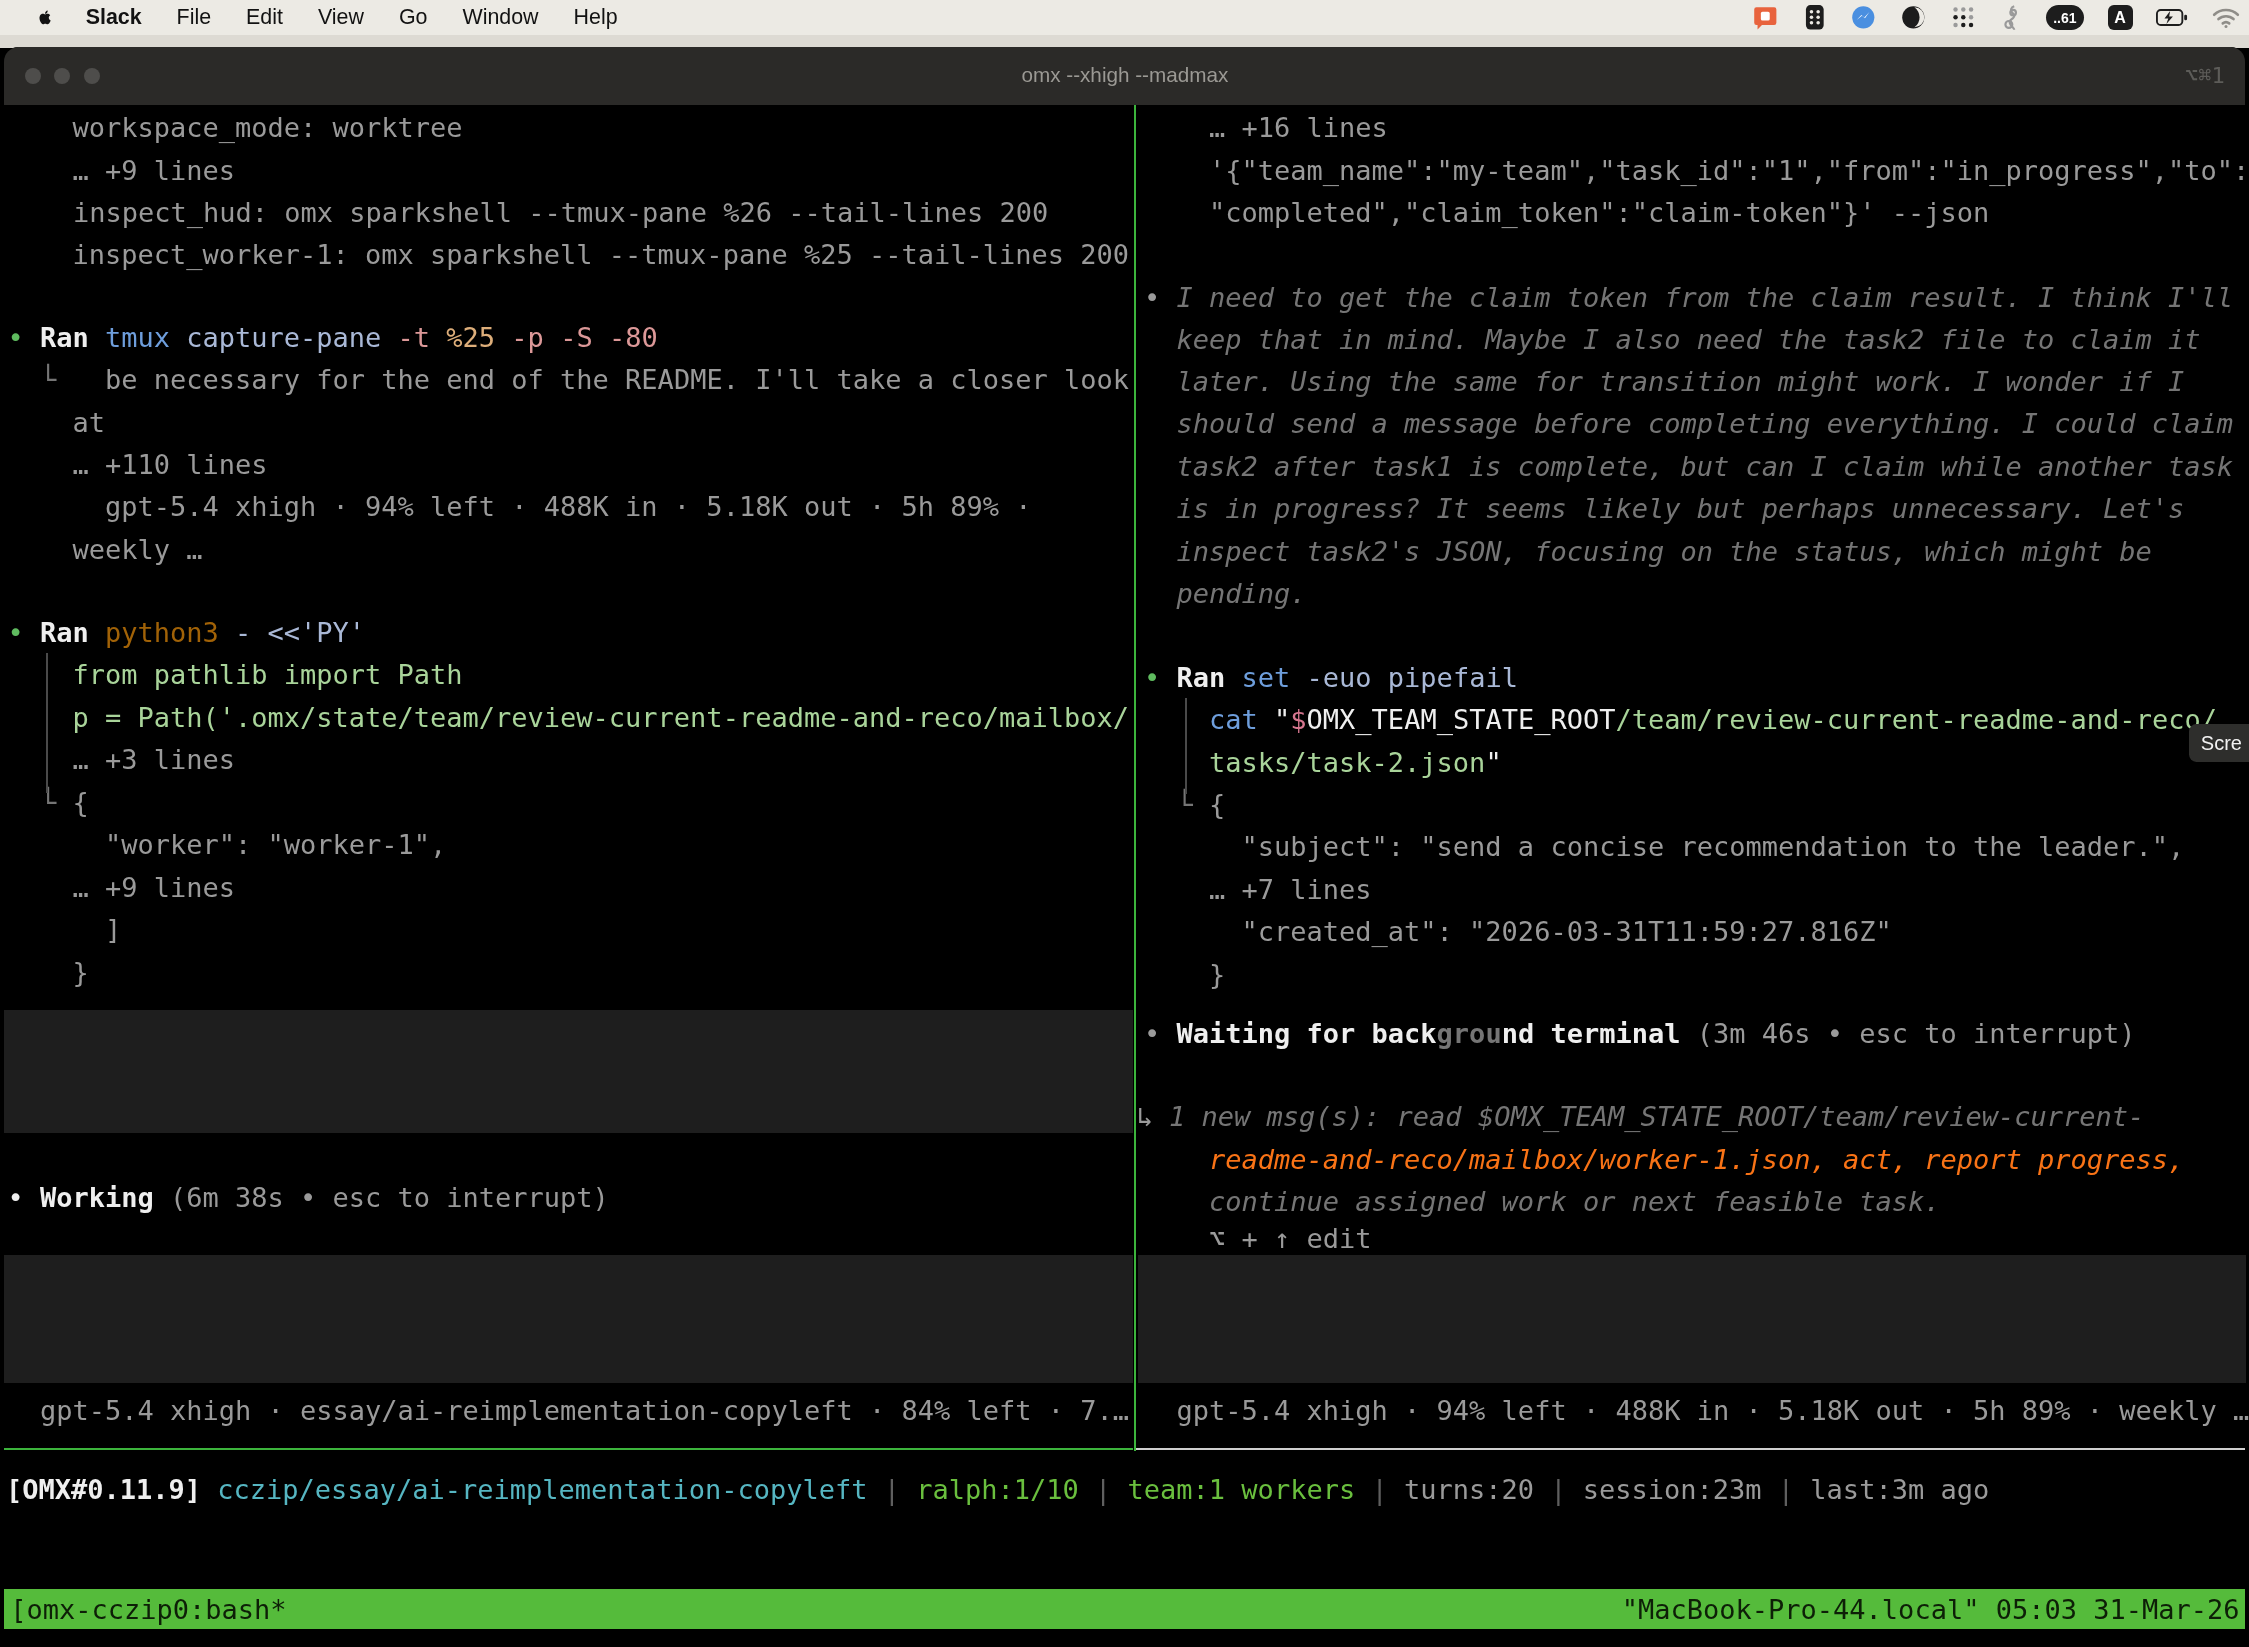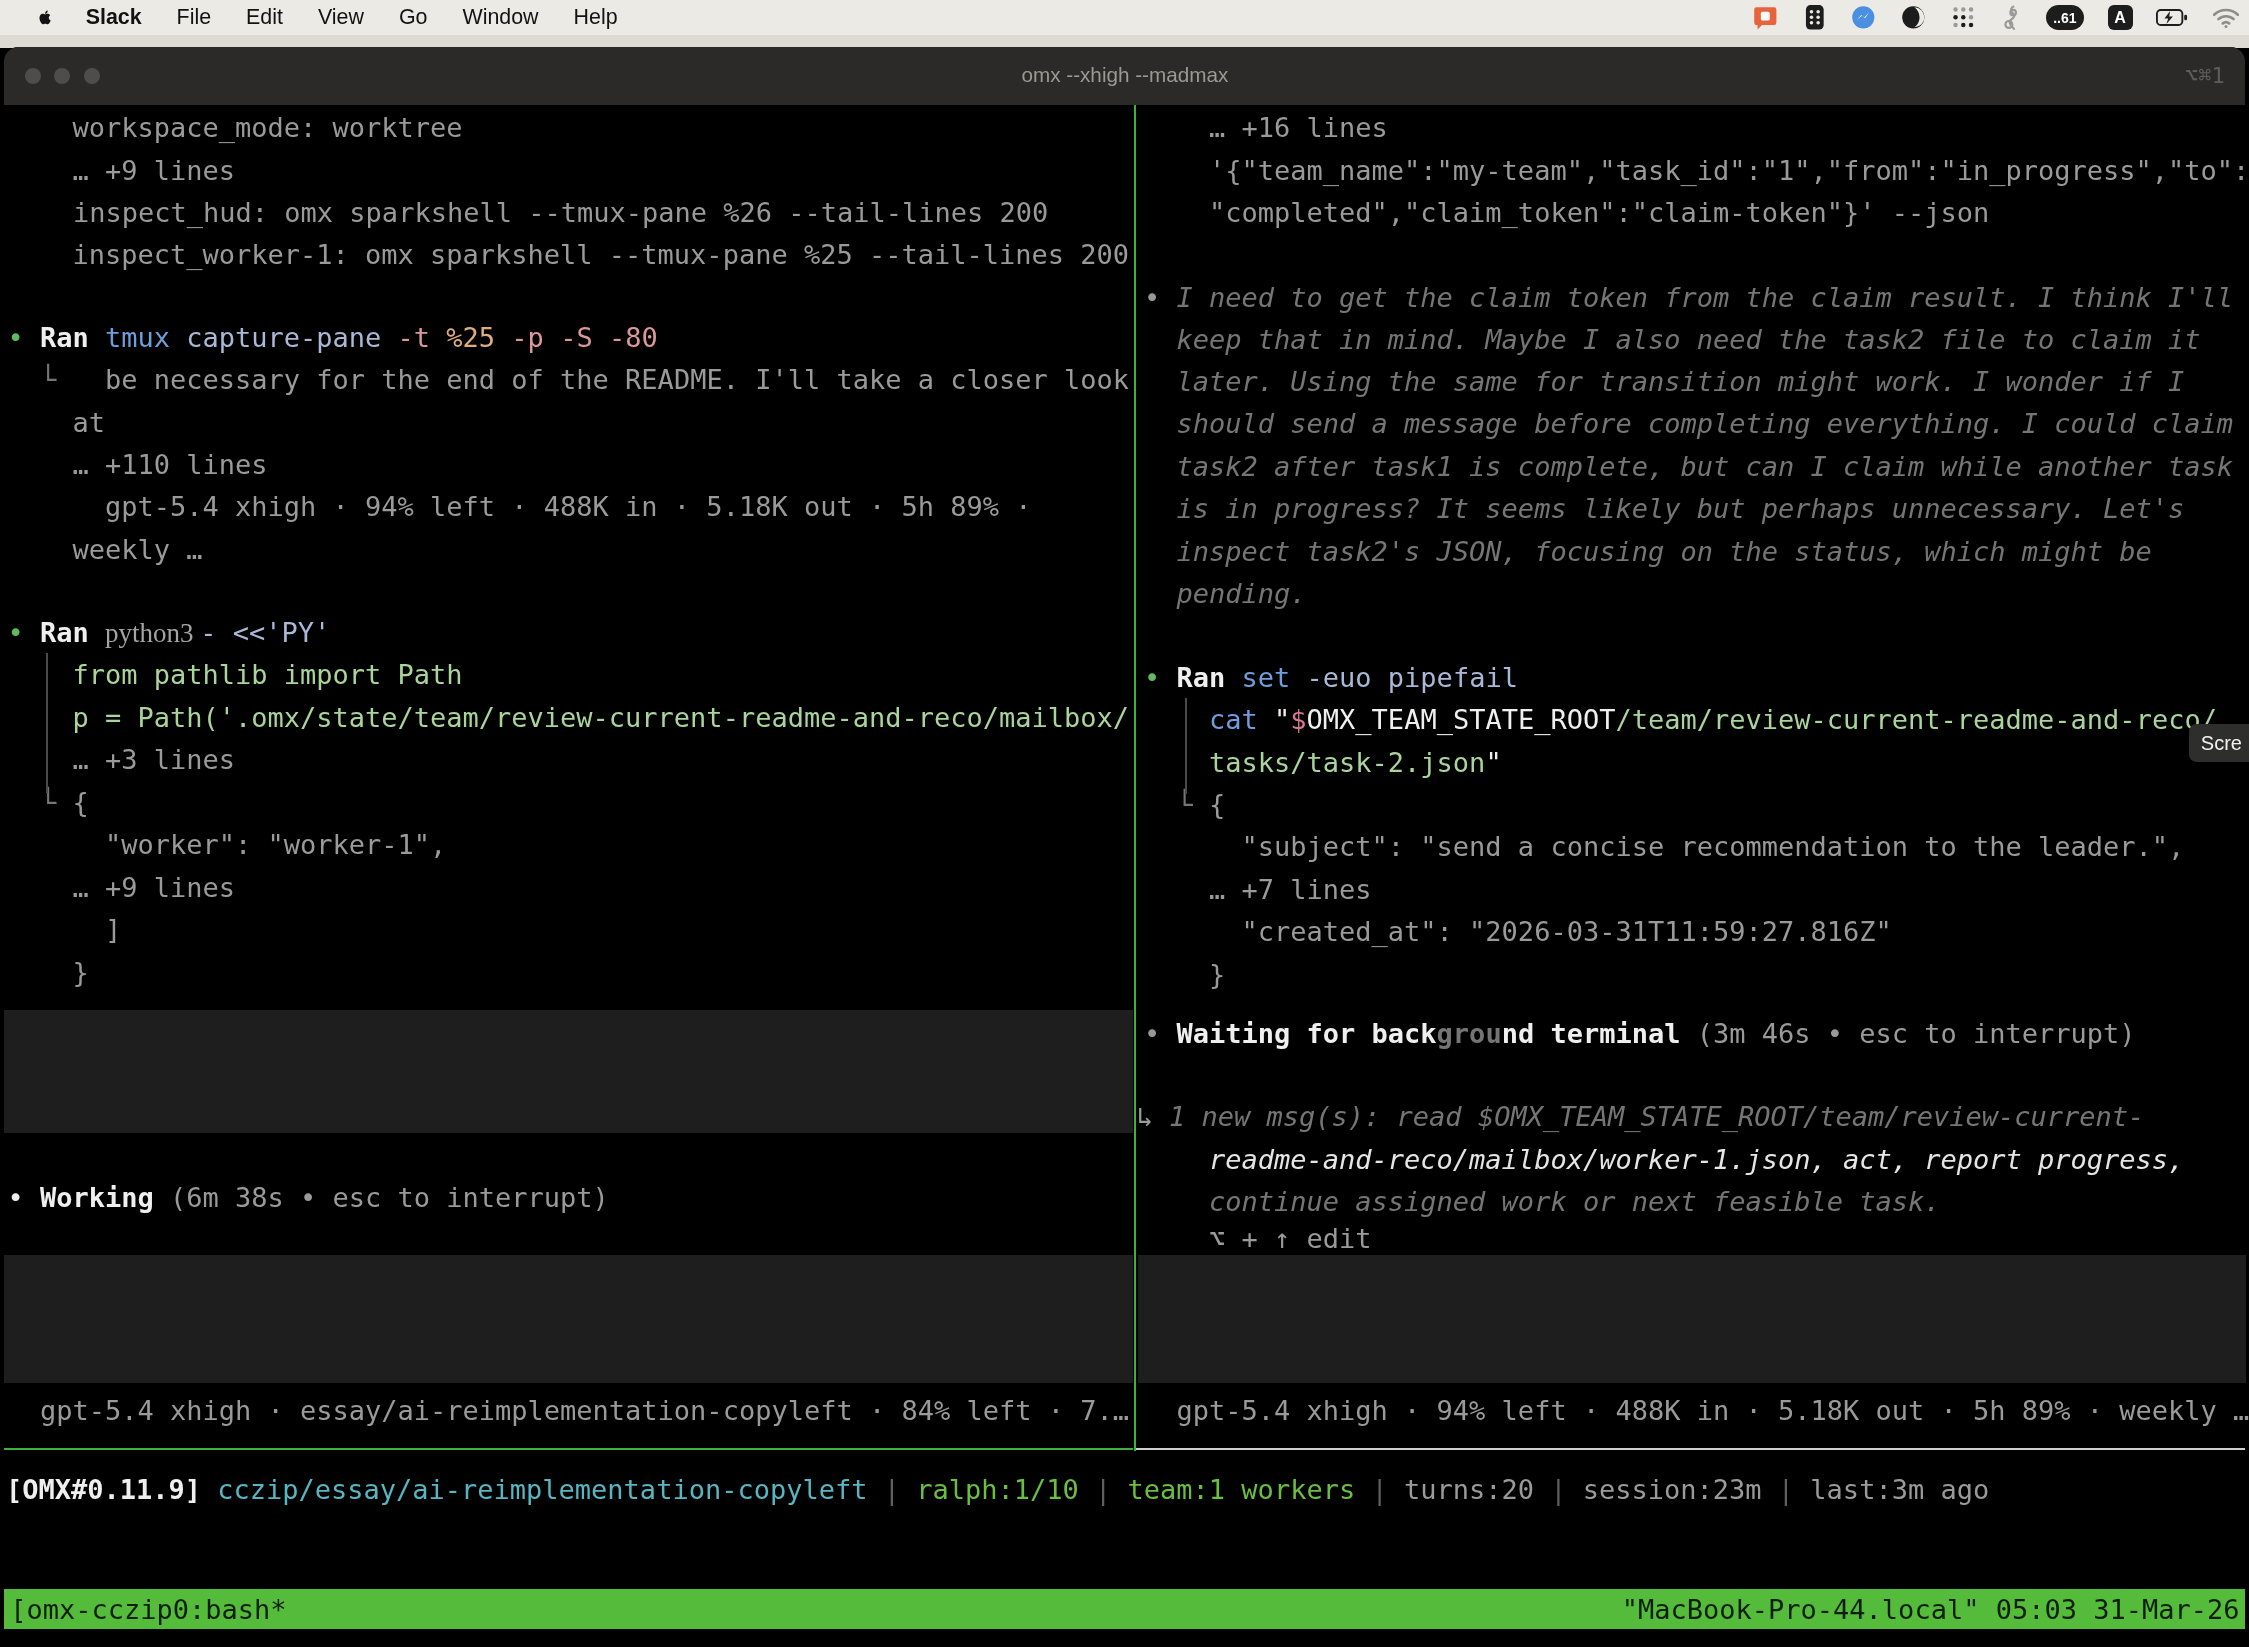--- a/index.html
+++ b/index.html
@@ -157,21 +157,21 @@
     <div class="tline" style="top: 111px; left: 7.4px;"><span style="color: rgb(154, 154, 154);">    workspace_mode: worktree</span></div>
     <div class="tline" style="top: 154px; left: 7.4px;"><span style="color: rgb(154, 154, 154);">    … +9 lines</span></div>
     <div class="tline" style="top: 196px; left: 8px; text-align: right;"><span style="color: rgb(154, 154, 154);">    inspect_hud: omx sparkshell --tmux-pane %26 --tail-lines 200</span></div>
     <div class="tline" style="top: 238px; left: 7.4px;"><span style="color: rgb(154, 154, 154);">    inspect_worker-1: omx sparkshell --tmux-pane %25 --tail-lines 200</span></div>
     <div class="tline" style="top: 321px; left: 7.4px;"><span style="color: rgb(95, 187, 95);">• </span><span style="color: rgb(239, 239, 239); font-weight: bold;">Ran </span><span style="color: rgb(110, 158, 220);">tmux </span><span style="color: rgb(169, 184, 214);">capture-pane </span><span style="color: rgb(220, 152, 152);">-t </span><span style="color: rgb(221, 174, 122);">%25 </span><span style="color: rgb(220, 152, 152);">-p </span><span style="color: rgb(220, 152, 152);">-S </span><span style="color: rgb(220, 152, 152);">-80</span></div>
     <div class="tline" style="top: 363px; left: 7.4px;"><span style="color: rgb(117, 117, 117);">  └   </span><span style="color: rgb(154, 154, 154);">be necessary for the end of the README. I'll take a closer look</span></div>
     <div class="tline" style="top: 406px; left: 7.4px; text-align: center;"><span style="color: rgb(154, 154, 154);">    at</span></div>
     <div class="tline" style="top: 448px; left: 7.4px;"><span style="color: rgb(154, 154, 154);">    … +110 lines</span></div>
     <div class="tline" style="top: 490px; left: 7.4px;"><span style="color: rgb(154, 154, 154);">      gpt-5.4 xhigh · 94% left · 488K in · 5.18K out · 5h 89% ·</span></div>
     <div class="tline" style="top: 533px; left: 7.4px;"><span style="color: rgb(154, 154, 154);">    weekly …</span></div>
-    <div class="tline" style="top: 616px; left: 7.4px;"><span style="color: rgb(95, 187, 95);">• </span><span style="color: rgb(239, 239, 239); font-weight: bold;">Ran </span><span style="color: #a3a3a3; font-family: Liberation Serif, serif;">python3 </span><span style="color: rgb(169, 184, 214);">- </span><span style="color: rgb(169, 184, 214);">&lt;&lt;'PY'</span></div>
+    <div class="tline" style="top: 616px; left: 7.4px;"><span style="color: rgb(95, 187, 95);">• </span><span style="color: rgb(239, 239, 239); font-weight: bold;">Ran </span><span style="color: #a16207;">python3 </span><span style="color: rgb(169, 184, 214);">- </span><span style="color: rgb(169, 184, 214);">&lt;&lt;'PY'</span></div>
     <div class="tline" style="top: 658px; left: 7.4px;"><span style="color: rgb(169, 212, 154);">    from pathlib import Path</span></div>
     <div class="tline" style="top: 701px; left: 7.4px;"><span style="color: rgb(169, 212, 154);">    p = Path('.omx/state/team/review-current-readme-and-reco/mailbox/</span></div>
     <div class="tline" style="top: 743px; left: 7.4px;"><span style="color: rgb(154, 154, 154);">    … +3 lines</span></div>
     <div class="tline" style="top: 786px; left: 7.4px;"><span style="color: rgb(117, 117, 117);">  └ </span><span style="color: rgb(154, 154, 154);">{</span></div>
     <div class="tline" style="top: 828px; left: 7.4px;"><span style="color: rgb(154, 154, 154);">      "worker": "worker-1",</span></div>
     <div class="tline" style="top: 871px; left: 7.4px;"><span style="color: rgb(154, 154, 154);">    … +9 lines</span></div>
     <div class="tline" style="top: 913px; left: 7.4px;"><span style="color: rgb(154, 154, 154);">      ]</span></div>
     <div class="tline" style="top: 956px; left: 7.4px;"><span style="color: rgb(154, 154, 154);">    }</span></div>
     <div class="tline" style="top: 1055px; left: 7.4px;"><span style="color: rgb(154, 154, 154);">› </span><span style="color: rgb(207, 207, 207);">Ralph loop active continue [OMX_TMUX_INJECT]</span></div>
     <div class="tline" style="top: 1181px; left: 7.4px;"><span style="color: rgb(239, 239, 239);">• </span><span style="color: rgb(239, 239, 239); font-weight: bold;">Working </span><span style="color: rgb(154, 154, 154);">(6m 38s • esc to interrupt)</span></div>
@@ -193,21 +193,21 @@
     <div class="tline" style="top: 661px; left: 1144px;"><span style="color: rgb(95, 187, 95);">• </span><span style="color: rgb(239, 239, 239); font-weight: bold;">Ran </span><span style="color: rgb(110, 158, 220);">set </span><span style="color: rgb(169, 184, 214);">-euo pipefail</span></div>
     <div class="tline" style="top: 703px; left: 1144px;"><span style="color: rgb(154, 154, 154);">    </span><span style="color: rgb(110, 158, 220);">cat </span><span style="color: rgb(239, 239, 239);">"</span><span style="color: rgb(214, 118, 143);">$</span><span style="color: rgb(239, 239, 239);">OMX_TEAM_STATE_ROOT</span><span style="color: rgb(169, 212, 154);">/team/review-current-readme-and-reco/</span></div>
     <div class="tline" style="top: 746px; left: 1144px;"><span style="color: rgb(154, 154, 154);">    </span><span style="color: rgb(169, 212, 154);">tasks/task-2.json</span><span style="color: rgb(239, 239, 239);">"</span></div>
     <div class="tline" style="top: 788px; left: 1144px;"><span style="color: rgb(117, 117, 117);">  └ </span><span style="color: rgb(154, 154, 154);">{</span></div>
     <div class="tline" style="top: 830px; left: 1144px;"><span style="color: rgb(154, 154, 154);">      "subject": "send a concise recommendation to the leader.",</span></div>
     <div class="tline" style="top: 873px; left: 1144px;"><span style="color: rgb(154, 154, 154);">    … +7 lines</span></div>
     <div class="tline" style="top: 915px; left: 1144px;"><span style="color: rgb(154, 154, 154);">      "created_at": "2026-03-31T11:59:27.816Z"</span></div>
     <div class="tline" style="top: 958px; left: 1144px;"><span style="color: rgb(154, 154, 154);">    }</span></div>
     <div class="tline" style="top: 1017px; left: 1144px;"><span style="color: rgb(154, 154, 154);">• </span><span style="color: rgb(239, 239, 239); font-weight: bold;">Waiting for back</span><span style="color: rgb(117, 117, 117); font-weight: bold;">grou</span><span style="color: rgb(239, 239, 239); font-weight: bold;">nd terminal </span><span style="color: rgb(154, 154, 154);">(3m 46s • esc to interrupt)</span></div>
     <div class="tline" style="top: 1100px; left: 1104px;"><span style="color: rgb(154, 154, 154);">  ↳ </span><span style="color: rgb(117, 117, 117); font-style: italic;">1 new msg(s): read $OMX_TEAM_STATE_ROOT/team/review-current-</span></div>
-    <div class="tline" style="top: 1143px; left: 1144px;"><span style="color: #e5e5e5; font-style: italic;">    readme-and-reco/mailbox/worker-1.json, act, report progress,</span></div>
+    <div class="tline" style="top: 1143px; left: 1144px;"><span style="color: #f97316; font-style: italic;">    readme-and-reco/mailbox/worker-1.json, act, report progress,</span></div>
     <div class="tline" style="top: 1185px; left: 1144px;"><span style="color: rgb(117, 117, 117); font-style: italic;">    continue assigned work or next feasible task.</span></div>
     <div class="tline" style="top: 1222px; left: 1144px;"><span style="color: rgb(154, 154, 154);">    ⌥ + ↑ edit</span></div>
     <div class="tline" style="top: 1307px; left: 1144px;"><span style="color: rgb(239, 239, 239);">› </span><span style="color: rgb(154, 154, 154);">Explain this codebase</span></div>
     <div class="tline" style="top: 1394px; left: 1144px;"><span style="color: rgb(154, 154, 154);">  gpt-5.4 xhigh · 94% left · 488K in · 5.18K out · 5h 89% · weekly …</span></div>
     <div class="vdivider" style="left: 1134px; top: 105px; width: 2.2px; height: 1346px;"></div>
     <div class="hborder" style="left: 4.4px; top: 1448px; width: 1129px; background: rgb(60, 180, 60);"></div>
     <div class="hborder" style="left: 1136px; top: 1448px; width: 1109px; background: rgb(207, 207, 207);"></div>
   </div>
 
 <div class="tooltip">

